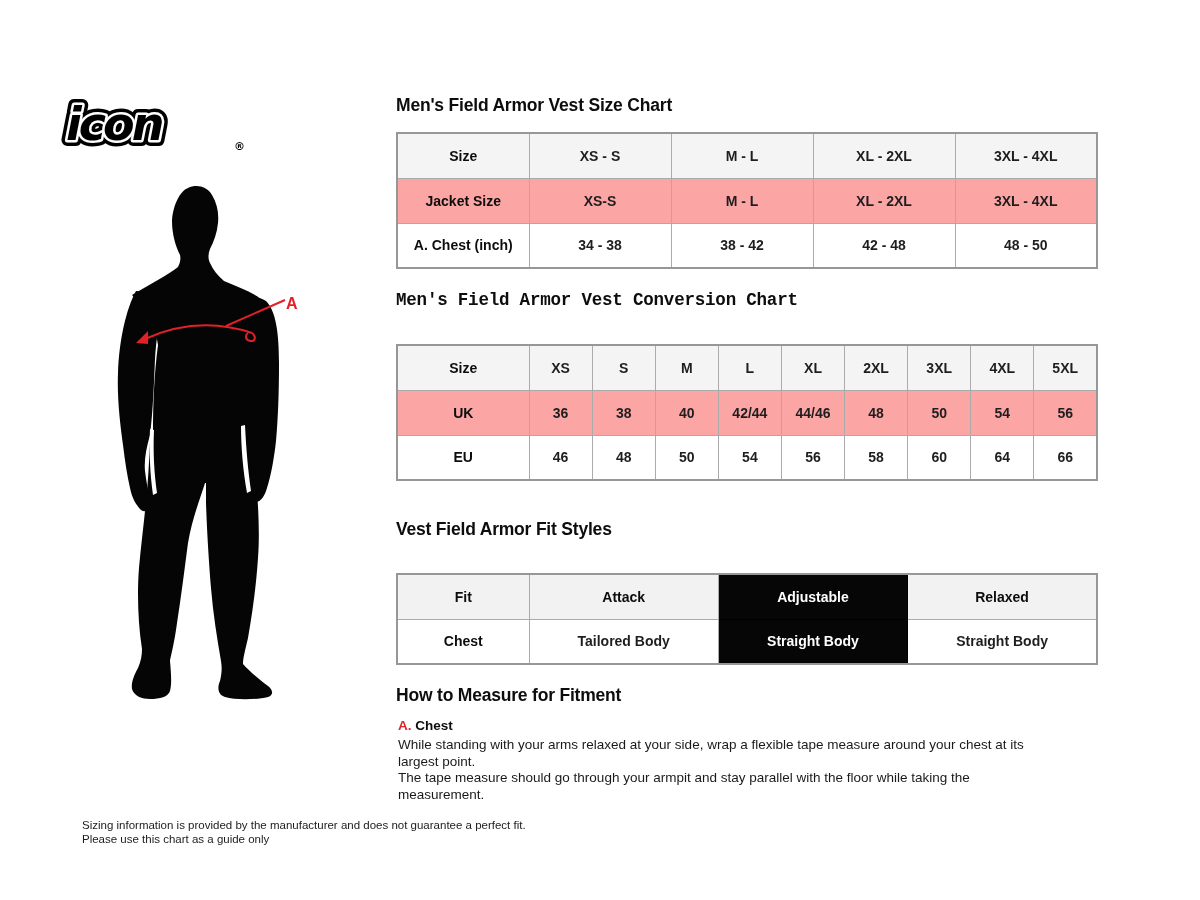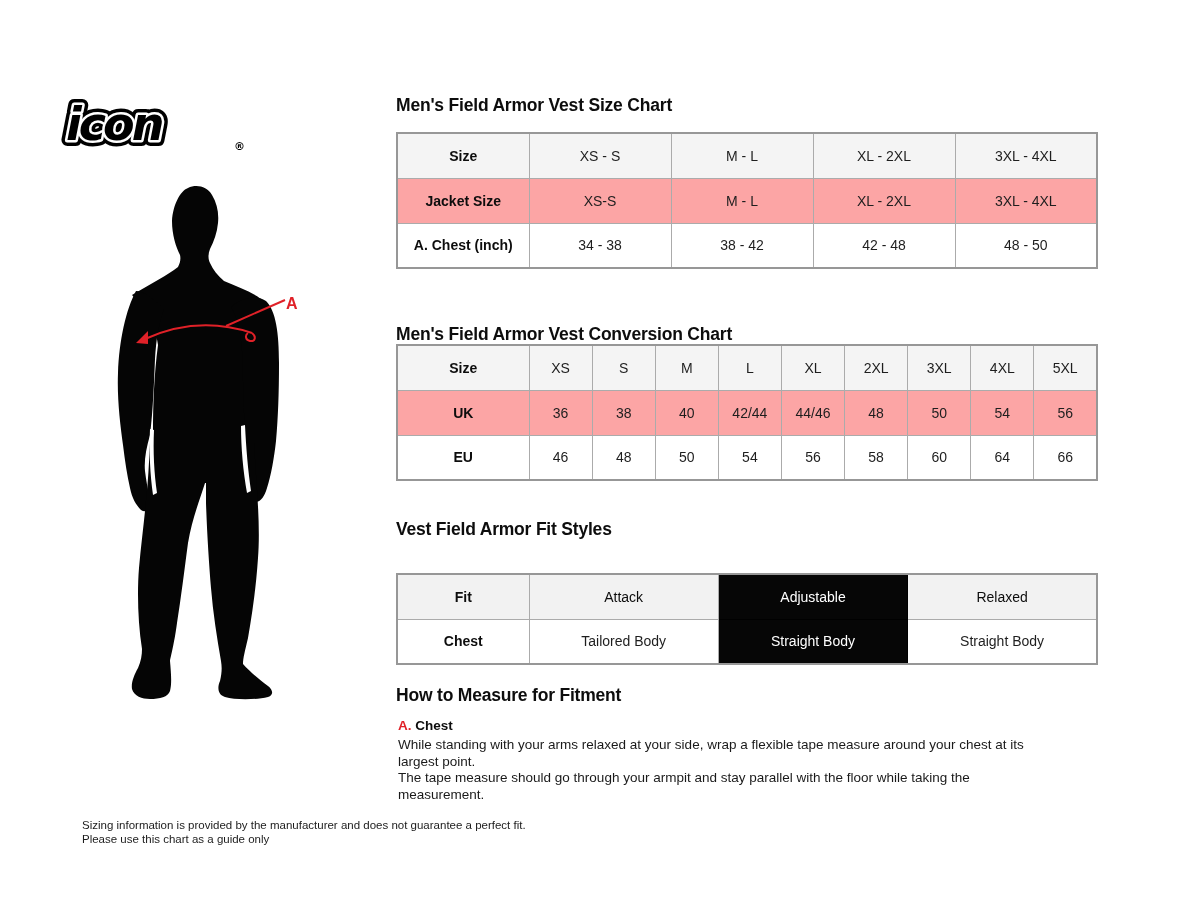--- a/index.html
+++ b/index.html
@@ -7,37 +7,37 @@
     font-family:"Liberation Sans", sans-serif; color:#111; }
   #page { position:relative; width:1200px; height:900px; background:#fff; overflow:hidden; }
 
   
   .logo-wrap { position:absolute; left:56px; top:54px; width:195px; height:62px;margin-top:39px; }
   .figure-wrap { position:absolute; left:80px; top:183px; width:225px; height:520px; }
 
   .disclaimer { position:absolute; left:58px; top:818px; font-size:11.5px; line-height:14px; color:#1c1c1c;margin-left:24px; }
   .sec-title { position:absolute; left:396px; font-size:17.5px; font-weight:700; color:#0d0d0d; letter-spacing:-0.2px; }
   #title-size   { top:95px; }
-  #title-conv   { top:324px; }
+  #title-conv   { top:290px;font-family:Liberation Mono, monospace; }
   #title-fit    { top:519px; }
   #title-measure{ top:685px; }
 
   table.chart { position:absolute; left:396px; border-collapse:collapse; table-layout:fixed;
     width:702px; background:#fff; border:2px solid #979797; }
   table.chart td { border:1px solid #ababab; height:45px; text-align:center; vertical-align:middle;
-    font-size:14px; color:#1e1e1e; padding:0 2px; overflow:hidden; }
+    font-size:14px; color:#1e1e1e; padding:0 2px; overflow:hidden;font-weight:bold; }
   table.chart td.hd { font-weight:700; color:#0d0d0d; }
   #table-size { top:132px; }
   #table-conv { top:344px; }
   #table-fit  { top:573px;border-radius:22px; }
   tr.row-light td { background:#f4f4f4; }
   tr.row-mid   td { background:#fca5a5; }
   tr.row-white td { background:#ffffff; }
   #table-fit tr.row-light td { background:#f2f2f2; }
-  #table-fit td.boldrow { font-weight:400; color:#0d0d0d; }
+  #table-fit td.boldrow { font-weight:700; color:#0d0d0d; }
   td.inv { background:#060606 !important; color:#fff !important; border-color:#000 !important; }
 
   .measure-item { position:absolute; left:398px; top:718px; font-size:13.5px; font-weight:700; color:#0d0d0d; }
   .measure-item .red { color:#e02128; }
   .measure-text { position:absolute; left:398px; top:737px; width:660px; font-size:13.5px;
     line-height:16.5px; color:#1a1a1a; }
 </style>
 </head>
 <body>
 

